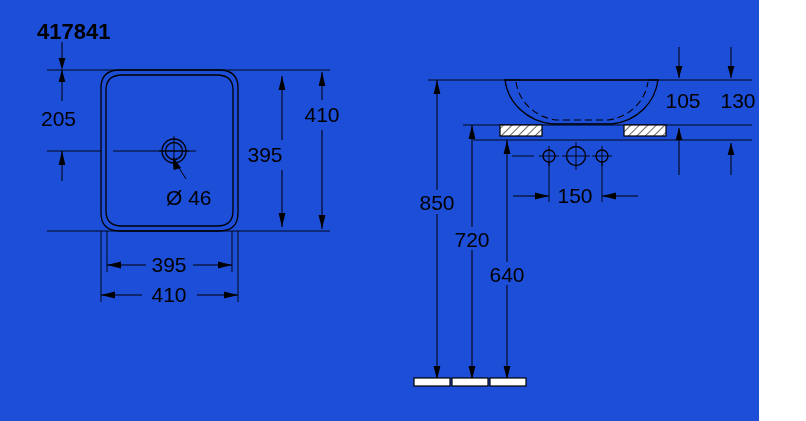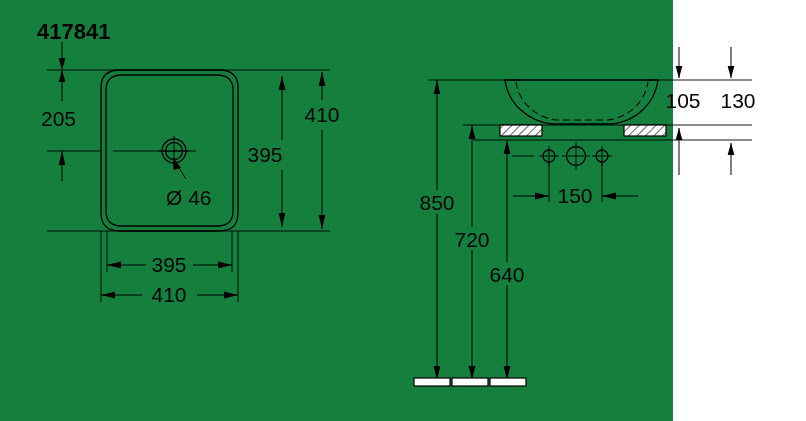--- a/index.html
+++ b/index.html
@@ -8,23 +8,23 @@
     background: #ffffff;
   }
   body {
     width: 806px;
     height: 421px;
     font-family: "Liberation Sans", sans-serif;
     overflow: hidden;
   }
   #drawing-root {
     position: relative;
-    width: 673px;
+    width: 759px;
     height: 421px;
-    background: #15803d;
+    background: #1d4ed8;
   }
   svg.cad {
     display: block;
     width: 806px;
     height: 421px;
   }
   .ln {
     stroke: #000000;
     stroke-width: 1;
     fill: none;

